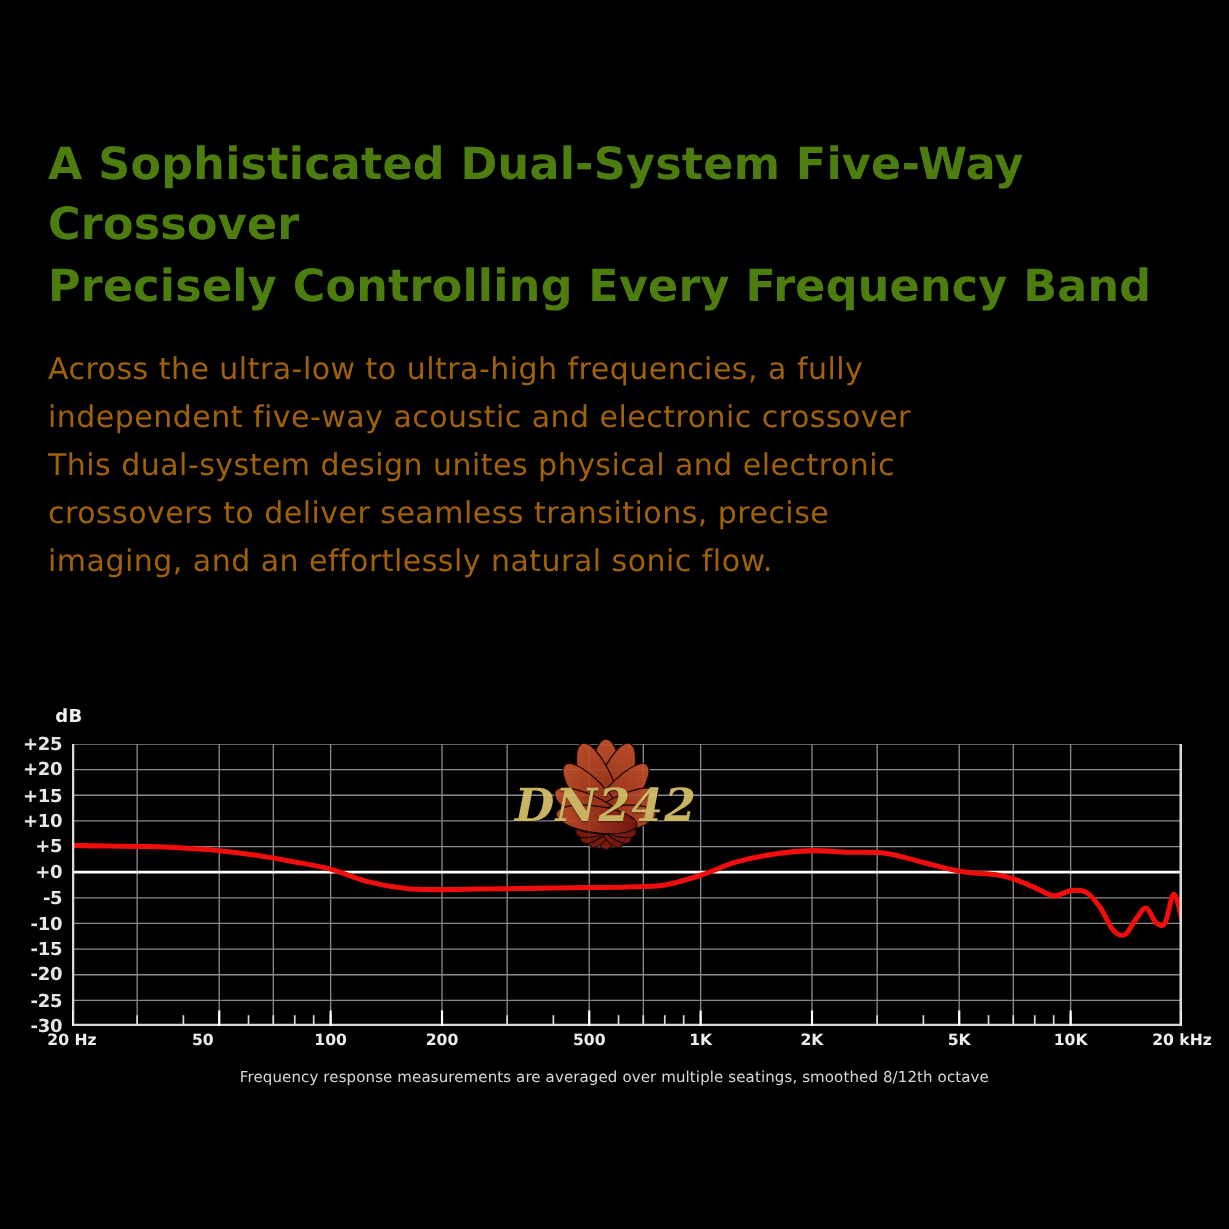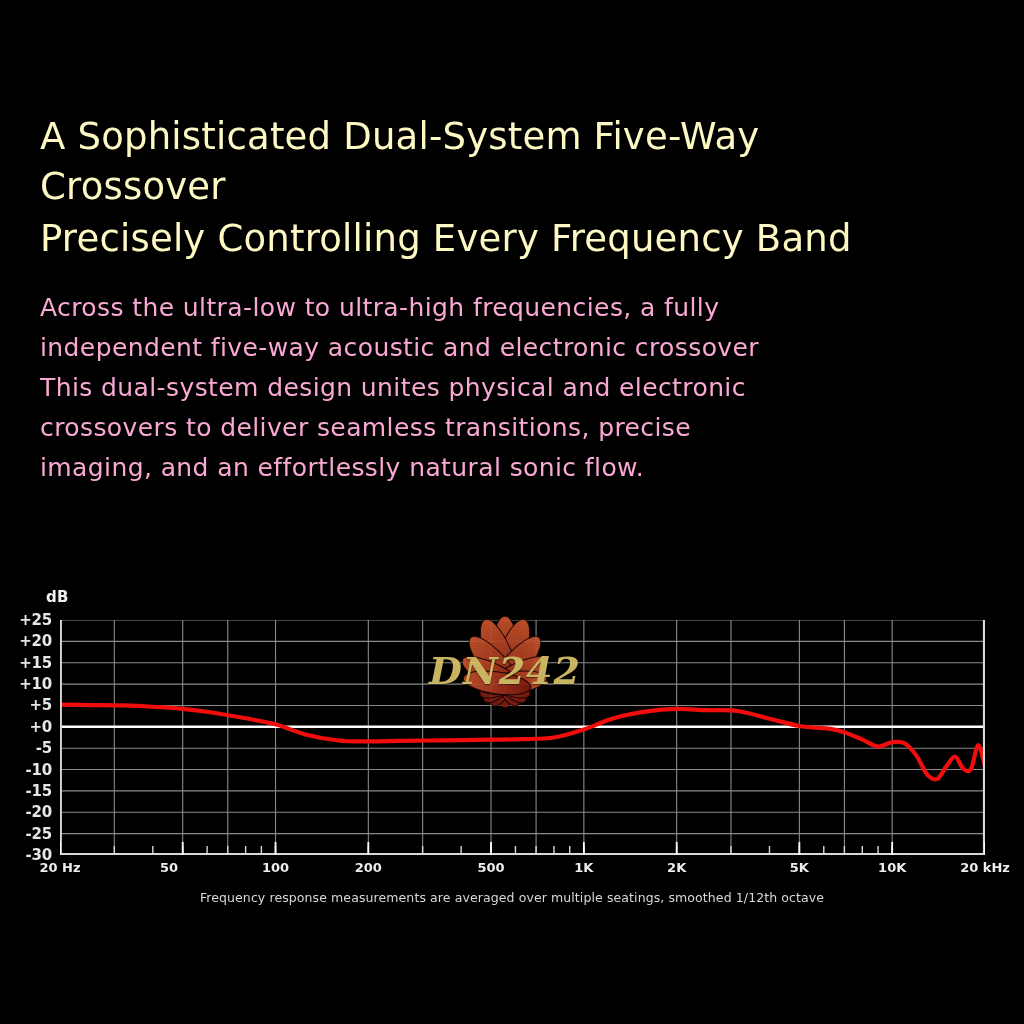--- a/index.html
+++ b/index.html
@@ -7,33 +7,33 @@
     width:1024px;height:1024px;
     background:#000;
     font-family:"DejaVu Sans","Liberation Sans",sans-serif;
     overflow:hidden;
   }
   .page{position:relative;width:1024px;height:1024px;background:#000;}
 
   
   .headings{position:absolute;left:40px;top:112px;width:960px;}
   .h-line{
-    color:#fef9c3;
-    font-weight:400;
+    color:#4d7c0f;
+    font-weight:700;
     font-size:37px;
     line-height:50px;
     letter-spacing:.2px;
     white-space:nowrap;
   }
   .h-line.sub{margin-top:2px;}
 
   
   .body-copy{position:absolute;left:40px;top:288px;width:960px;}
   .p-line{
-    color:#f9a8d4;
+    color:#a16207;
     font-weight:400;
     font-size:25px;
     line-height:40px;
     letter-spacing:.4px;
     white-space:nowrap;
   }
 
   
   .chart-wrap{position:absolute;left:0;top:560px;width:1024px;height:360px;}
   .db-label{
@@ -207,21 +207,21 @@
         <div class="xlab" style="left: 275.516px;">100</div>
         <div class="xlab" style="left: 368.333px;">200</div>
         <div class="xlab" style="left: 491.032px;">500</div>
         <div class="xlab" style="left: 583.849px;">1K</div>
         <div class="xlab" style="left: 676.667px;">2K</div>
         <div class="xlab" style="left: 799.365px;">5K</div>
         <div class="xlab" style="left: 892.182px;">10K</div>
         <div class="xlab" style="left: 985px;">20 kHz</div>
       </div>
 
-    <div class="caption">Frequency response measurements are averaged over multiple seatings, smoothed 1/12th octave</div>
+    <div class="caption">Frequency response measurements are averaged over multiple seatings, smoothed 8/12th octave</div>
   </div>
 
   <div class="watermark">
     <svg width="180" height="105" viewBox="0 0 180 105">
       <defs>
         <linearGradient id="pg" x1="0" y1="0" x2="0" y2="1">
           <stop offset="0%" stop-color="#c8542c"></stop>
           <stop offset="100%" stop-color="#7d1810"></stop>
         </linearGradient>
       </defs>

